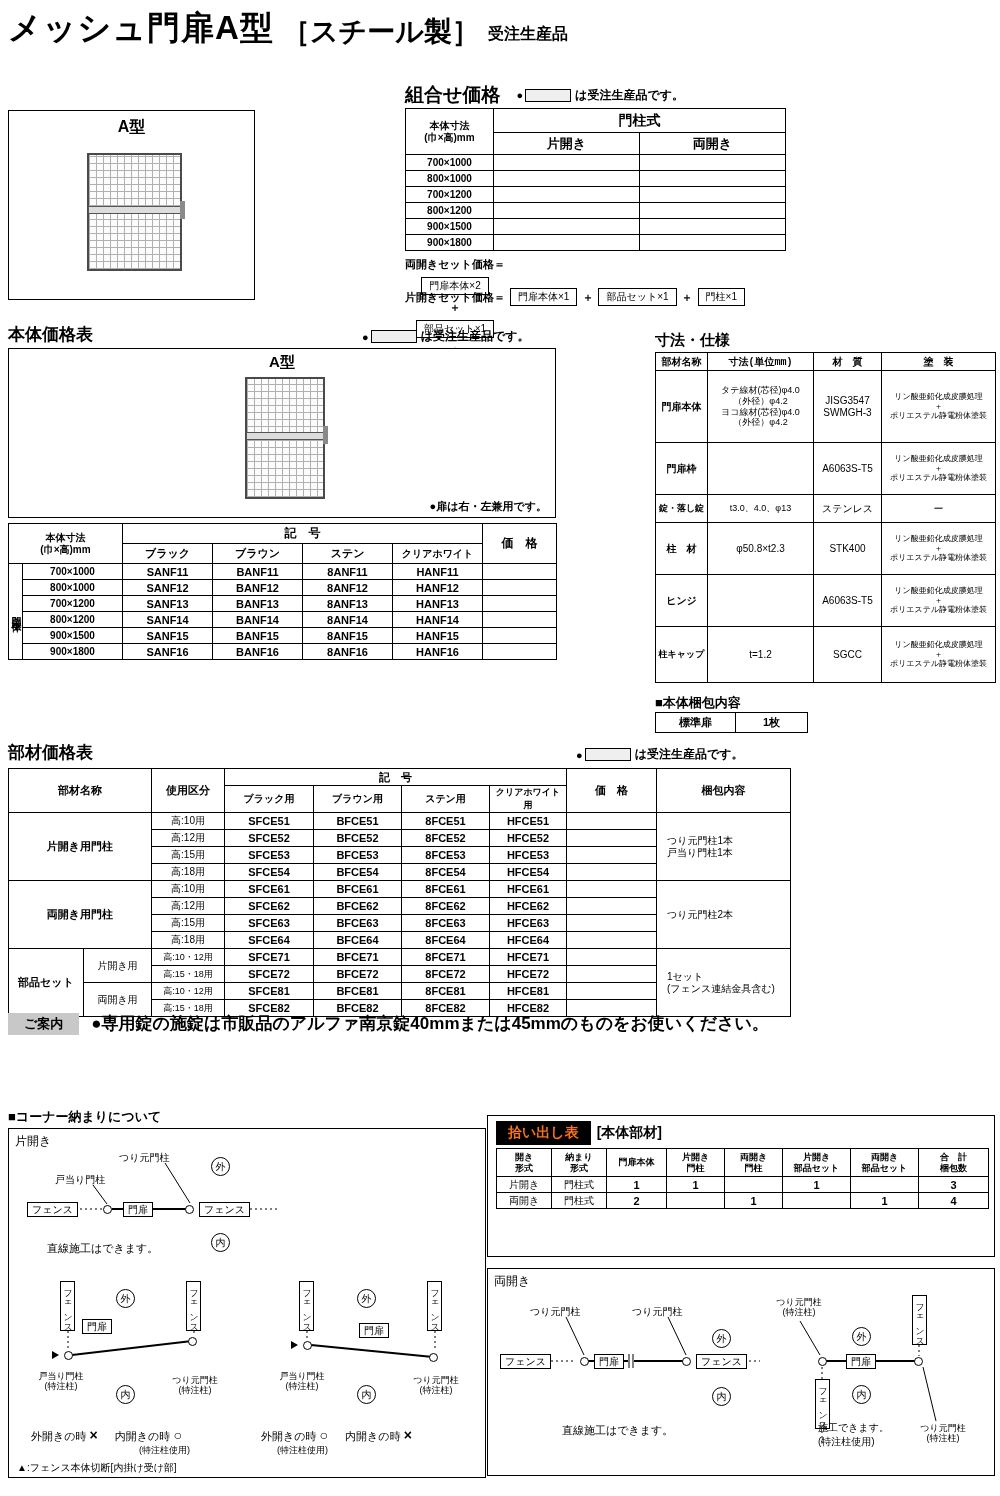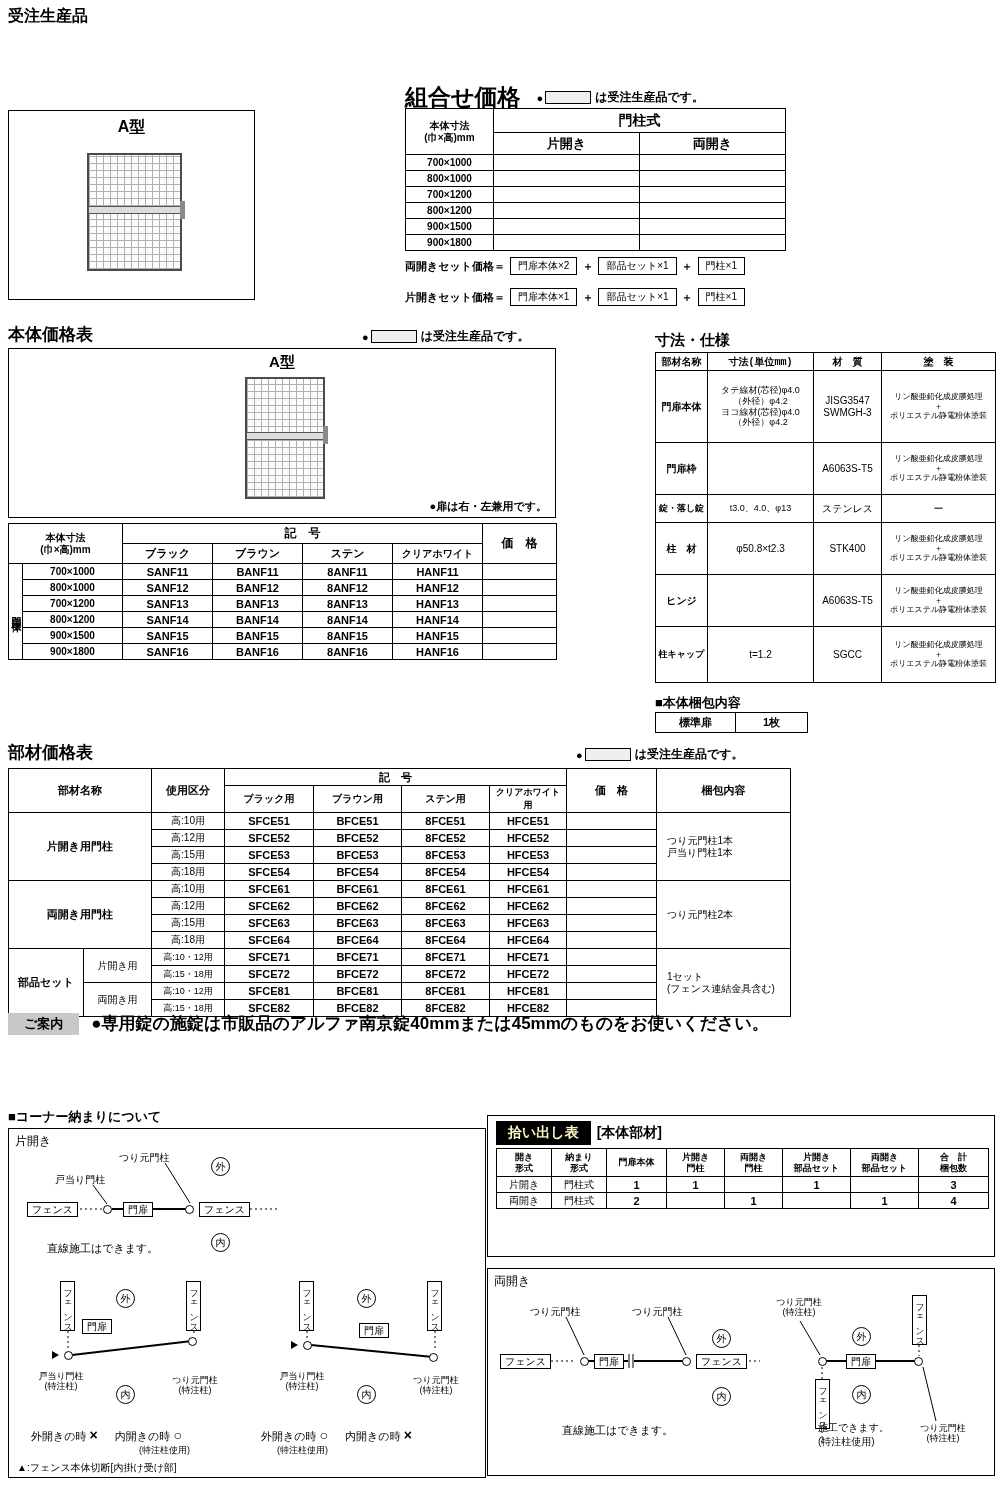--- a/index.html
+++ b/index.html
@@ -29,41 +29,43 @@
   .dsvg { position:absolute; left:0; top:0; }
   .dlabel { position:absolute; border:1px solid #000; background:#fff; font-size:10px; line-height:13px; padding:0 4px; white-space:nowrap; }
   .vlabel { position:absolute; border:1px solid #000; background:#fff; font-size:9px; width:15px; height:50px; writing-mode:vertical-rl; text-align:center; letter-spacing:1px; padding-top:2px; }
   .mark { position:absolute; width:19px; height:19px; border:1px solid #000; border-radius:50%; background:#fff; font-size:10px; display:flex; align-items:center; justify-content:center; }
   .node { position:absolute; width:9px; height:9px; border:1px solid #000; border-radius:50%; background:#fff; }
   .tri { position:absolute; width:0; height:0; border-top:4px solid transparent; border-bottom:4px solid transparent; border-left:7px solid #000; }
   .dtext { position:absolute; font-size:10px; white-space:nowrap; }
   .dtext-s { position:absolute; font-size:9px; line-height:1.15; text-align:center; white-space:pre-line; }
   .caption { position:absolute; font-size:11px; white-space:pre-line; }
   .notice-label { display:inline-block; background:#c8c8c8; font-size:13px; font-weight:bold; padding:2px 16px; }
-  .black-title { display:inline-block; background:#000; color:#fef9c3; font-size:14px; font-weight:bold; padding:3px 12px; }
+  .black-title { display:inline-block; background:#000; color:#f97316; font-size:14px; font-weight:bold; padding:3px 12px; }
 </style>
 </head>
 <body>
 
 <div id="page">
 
   <div class="abs" style="left:8px;top:6px;display:flex;align-items:flex-end;gap:8px;">
+    <span style="font-size:33px;font-weight:bold;letter-spacing:1px;white-space:nowrap;">メッシュ門扉A型</span>
+    <span style="font-size:28px;font-weight:bold;white-space:nowrap;">［スチール製］</span>
     <span style="font-size:16px;font-weight:bold;padding-bottom:6px;white-space:nowrap;">受注生産品</span>
   </div>
 
   <div class="box" style="left:8px;top:110px;width:247px;height:190px;">
     <div style="text-align:center;font-weight:bold;font-size:16px;margin-top:6px;">A型</div>
     <div class="gate" style="left:78px;top:42px;width:95px;height:118px;">
       <div class="gate-rail"></div>
       <div class="gate-latch"></div>
     </div>
   </div>
 
   <div class="abs" style="left:405px;top:82px;display:flex;align-items:center;gap:16px;">
-    <span style="font-size:23px;font-weight:bold;">組合せ価格</span>
+    <span style="font-size:19px;font-weight:bold;">組合せ価格</span>
     <span class="legend">
         <span class="dot">●</span>
         <span class="legend-box"></span>
         <span class="legend-txt">は受注生産品です。</span>
       </span>
   </div>
 
   <table class="abs" style="left:405px;top:108px;width:380px;">
     <colgroup>
         <col style="width:88px">
@@ -106,21 +108,21 @@
           <td></td>
         </tr>
       <tr style="height:16px;">
           <td class="bold" style="font-size:10px;">900×1800</td>
           <td></td>
           <td></td>
         </tr>
     </tbody>
   </table>
 
-  <div class="abs formula" style="left:405px;top:257px;">
+  <div class="abs formula" style="left:405px;top:257px;flex-direction:column;">
     <span class="f-label">両開きセット価格＝</span>
     <span class="f-box">門扉本体×2</span>
     <span class="f-plus">＋</span>
     <span class="f-box">部品セット×1</span>
     <span class="f-plus">＋</span>
     <span class="f-box">門柱×1</span>
   </div>
   <div class="abs formula" style="left:405px;top:288px;">
     <span class="f-label">片開きセット価格＝</span>
     <span class="f-box">門扉本体×1</span>

